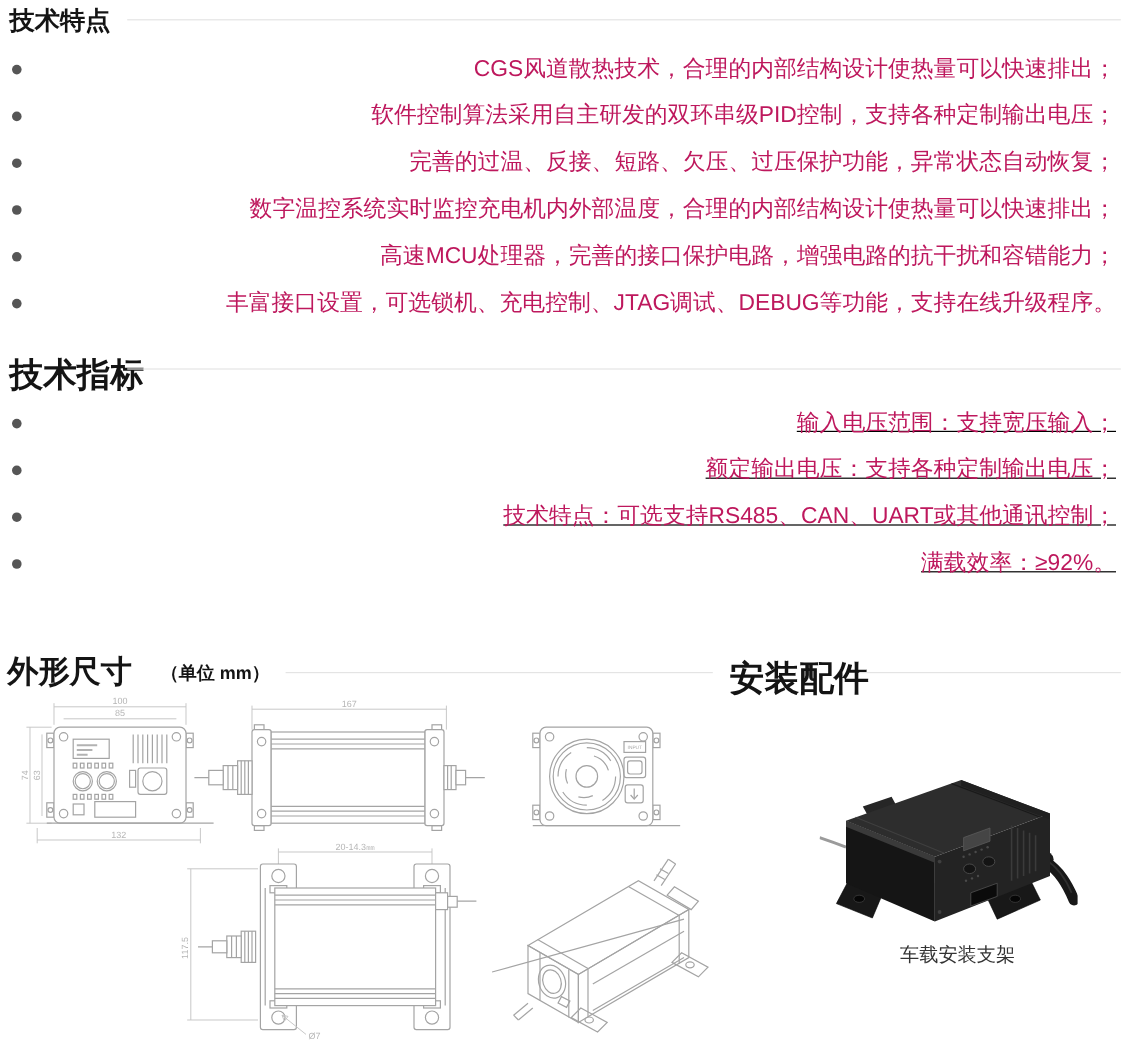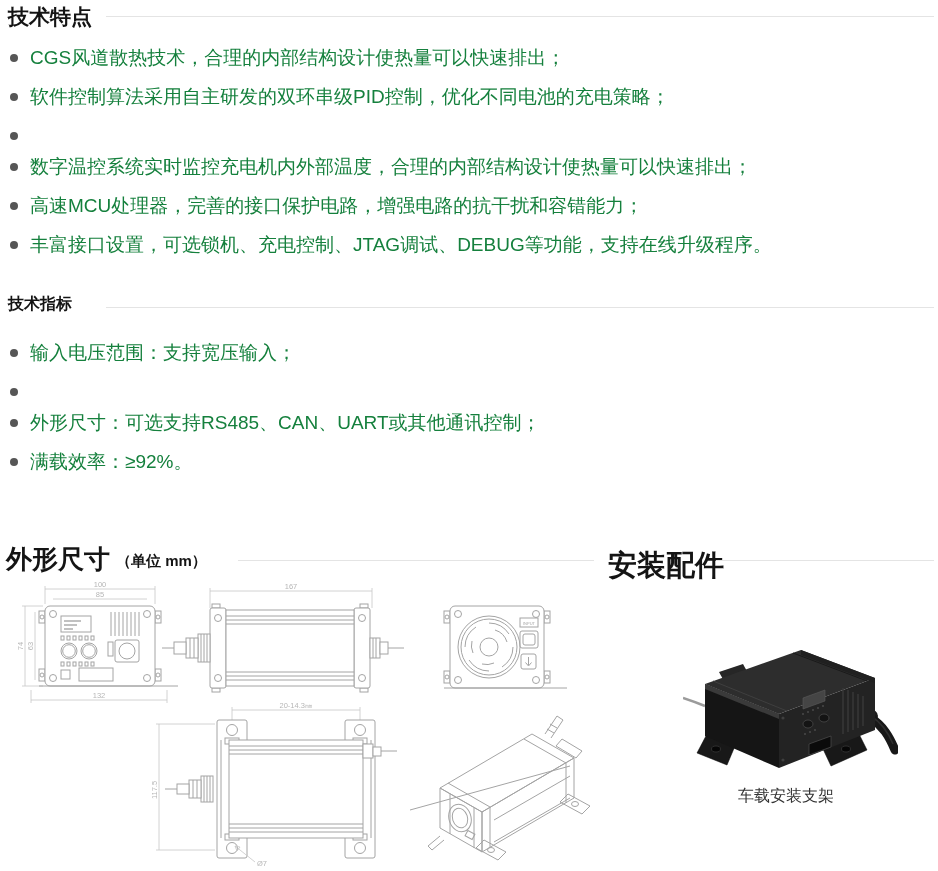--- a/index.html
+++ b/index.html
@@ -1,37 +1,37 @@
 <!DOCTYPE html>
 <html><head>
 <meta charset="utf-8">
 <style>
   html,body{margin:0;padding:0;background:#fff;}
   .page{position:relative;width:938px;height:871px;background:#ffffff;overflow:hidden;
         font-family:"Liberation Sans","DejaVu Sans",sans-serif;}
   .sec-title{position:absolute;margin:0;font-weight:bold;color:#141414;white-space:nowrap;}
   .t-features{left:8px;top:3px;font-size:21px;}
-  .t-specs{left:8px;top:294px;font-size:16px;}
+  .t-specs{left:8px;top:294px;font-size:28px;}
   .t-dims{left:6px;top:542px;font-size:26px;}
-  .t-dims .unit{font-size:15px;font-weight:bold;margin-left:6px;vertical-align:2px;}
+  .t-dims .unit{font-size:15px;font-weight:bold;margin-left:24px;vertical-align:2px;}
   .t-acc{left:608px;top:546px;font-size:29px;}
   .rule{position:absolute;height:1px;background:#e4e4e4;}
   .rule-features{left:106px;top:16px;width:828px;}
   .rule-specs{left:106px;top:307px;width:828px;}
   .rule-dims{left:238px;top:560px;width:356px;}
   .rule-acc{left:716px;top:560px;width:218px;}
   ul.bullets{position:absolute;left:10px;list-style:none;margin:0;padding:0;}
   .list-features{top:46px;width:920px;}
-  .list-specs{top:341px;width:920px;}
-  ul.bullets li{display:flex;gap:12px;font-size:19px;line-height:24px;color:#15803d;margin-bottom:15px;}
+  .list-specs{top:341px;width:920px;text-decoration:underline;}
+  ul.bullets li{display:flex;gap:12px;font-size:19px;line-height:24px;color:#be185d;margin-bottom:15px;justify-content:space-between;}
   .list-specs li{margin-bottom:16px;}
   .dot{flex:none;width:8px;height:8px;border-radius:50%;background:#565656;margin-top:8px;}
   .drawing{position:absolute;}
   .caption{position:absolute;left:738px;top:786px;width:120px;font-size:16px;color:#333;
-           text-align:left;white-space:nowrap;}
+           text-align:center;white-space:nowrap;}
   svg{display:block;}
   .ln{stroke:#a4a4a4;stroke-width:1;fill:none;}
   .lnf{stroke:#a4a4a4;stroke-width:1;fill:#ffffff;}
   .dim{stroke:#c6c6c6;stroke-width:0.8;fill:none;}
   .dimtxt{fill:#b6b6b6;font-size:7.5px;font-family:"Liberation Sans",sans-serif;}
   .tinytxt{fill:#a8a8a8;font-size:4px;font-family:"Liberation Sans",sans-serif;}
 </style>
 </head>
 <body>
 
@@ -39,24 +39,25 @@
 
   <h2 class="sec-title t-features">技术特点</h2>
   <div class="rule rule-features"></div>
   <ul class="bullets list-features">
     <li>
         <span class="dot"></span>
         <span>CGS风道散热技术，合理的内部结构设计使热量可以快速排出；</span>
       </li>
     <li>
         <span class="dot"></span>
-        <span>软件控制算法采用自主研发的双环串级PID控制，优化不同电池的充电策略；</span>
-      </li>
-    <li>
-        <span class="dot"></span>
+        <span>软件控制算法采用自主研发的双环串级PID控制，支持各种定制输出电压；</span>
+      </li>
+    <li>
+        <span class="dot"></span>
+        <span>完善的过温、反接、短路、欠压、过压保护功能，异常状态自动恢复；</span>
       </li>
     <li>
         <span class="dot"></span>
         <span>数字温控系统实时监控充电机内外部温度，合理的内部结构设计使热量可以快速排出；</span>
       </li>
     <li>
         <span class="dot"></span>
         <span>高速MCU处理器，完善的接口保护电路，增强电路的抗干扰和容错能力；</span>
       </li>
     <li>
@@ -67,24 +68,25 @@
 
   <h2 class="sec-title t-specs">技术指标</h2>
   <div class="rule rule-specs"></div>
   <ul class="bullets list-specs">
     <li>
         <span class="dot"></span>
         <span>输入电压范围：支持宽压输入；</span>
       </li>
     <li>
         <span class="dot"></span>
-      </li>
-    <li>
-        <span class="dot"></span>
-        <span>外形尺寸：可选支持RS485、CAN、UART或其他通讯控制；</span>
+        <span>额定输出电压：支持各种定制输出电压；</span>
+      </li>
+    <li>
+        <span class="dot"></span>
+        <span>技术特点：可选支持RS485、CAN、UART或其他通讯控制；</span>
       </li>
     <li>
         <span class="dot"></span>
         <span>满载效率：≥92%。</span>
       </li>
   </ul>
 
   <h2 class="sec-title t-dims"><span>外形尺寸</span><span class="unit">（单位 mm）</span></h2>
   <div class="rule rule-dims"></div>
 

